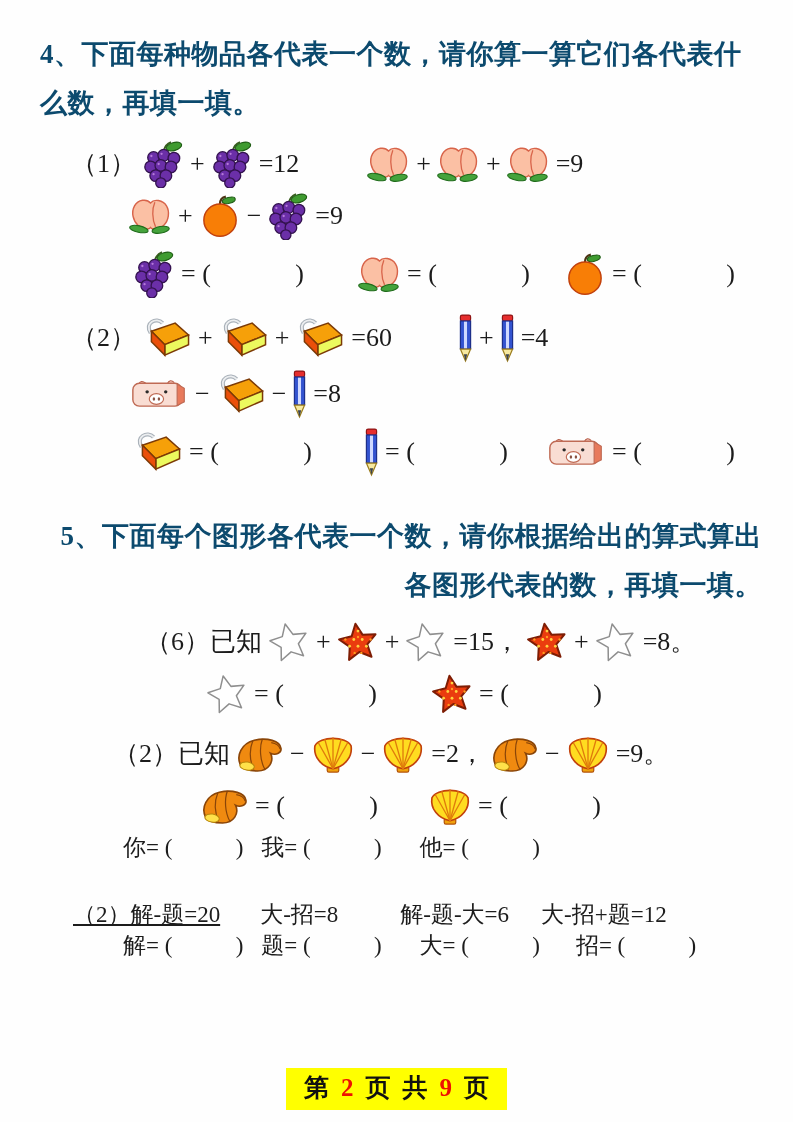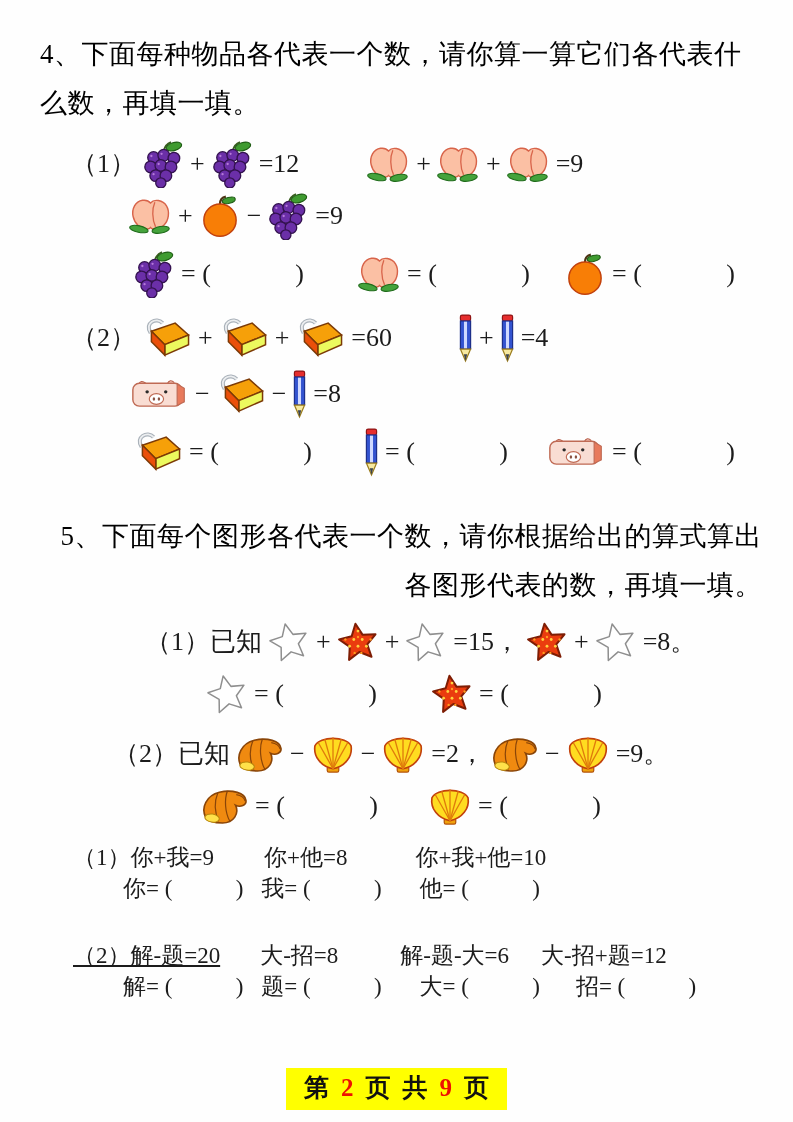--- a/index.html
+++ b/index.html
@@ -8,22 +8,22 @@
     width:793px;height:1122px;
     background:#fefefe;
     overflow:hidden;
     font-family:"Liberation Serif","DejaVu Serif",serif;
     color:#1c1c1c;
   }
 
   
   .q-heading{
     font-size:27px;
-    font-weight:normal;
-    color:#000000;
+    font-weight:bold;
+    color:#0c4a6e;
     line-height:49px;
     margin-left:40px;
     width:722px;
     letter-spacing:0.5px;
   }
   .q-heading[data-qid="q4"]{margin-top:30px;}
   .q-heading[data-qid="q5"]{margin-top:34px;text-align:right;}
   .q-heading[data-qid="q6"]{margin-top:44px;}
 
   
@@ -427,21 +427,21 @@
       <ellipse cx="33.5" cy="30" rx="1.7" ry="2.4" fill="#8a5242"></ellipse>
       <ellipse cx="40.5" cy="30" rx="1.7" ry="2.4" fill="#8a5242"></ellipse>
     </svg>
   </span>
           <span class="tok">= (             )</span>
         </div>
       </div>
       <div class="q-heading" data-qid="q5">5、下面每个图形各代表一个数，请你根据给出的算式算出各图形代表的数，再填一填。</div>
       <div class="eq-row" data-row-id="q5p1r1">
         <div class="seg">
-          <span class="tok">（1）已知</span>
+          <span class="tok">（6）已知</span>
           <span class="icon icon-white-star">
     <svg viewBox="0 0 50 50" xmlns="http://www.w3.org/2000/svg">
       <path d="M25 3 L31.5 17.1 L46.9 18.9 L35.5 29.4 L38.5 44.6 L25 37 L11.5 44.6 L14.5 29.4 L3.1 18.9 L18.5 17.1 Z" fill="#ffffff" stroke="#8f8f8f" stroke-width="1.8" stroke-linejoin="round" transform="rotate(-12 25 25)"></path>
     </svg>
   </span>
           <span class="tok">+</span>
           <span class="icon icon-red-starfish">
     <svg viewBox="0 0 50 50" xmlns="http://www.w3.org/2000/svg">
       <path d="M25 3 L31.5 17.1 L46.9 18.9 L35.5 29.4 L38.5 44.6 L25 37 L11.5 44.6 L14.5 29.4 L3.1 18.9 L18.5 17.1 Z" fill="#ea3c0e" stroke="#7e1d04" stroke-width="2.4" stroke-linejoin="round" transform="rotate(-8 25 25)"></path>
       <g fill="#ffd23e">
@@ -620,31 +620,20 @@
                 <path d="M28 42 L18 6"></path>
                 <path d="M28 42 L28 4"></path>
         <path d="M28 42 L38 6"></path>
                 <path d="M28 42 L46 10"></path>
       </g>
     </svg>
   </span>
           <span class="tok">= (             )</span>
         </div>
       </div>
-      <div class="eq-row" data-row-id="q6p1r1">
-        <div class="seg">
-          <span class="tok">（1）你+我=9</span>
-        </div>
-        <div class="seg">
-          <span class="tok">你+他=8</span>
-        </div>
-        <div class="seg">
-          <span class="tok">你+我+他=10</span>
-        </div>
-      </div>
       <div class="eq-row" data-row-id="q6p1r2">
         <div class="seg">
           <span class="tok">你= (           )</span>
         </div>
         <div class="seg">
           <span class="tok">我= (           )</span>
         </div>
         <div class="seg">
           <span class="tok">他= (           )</span>
         </div>

